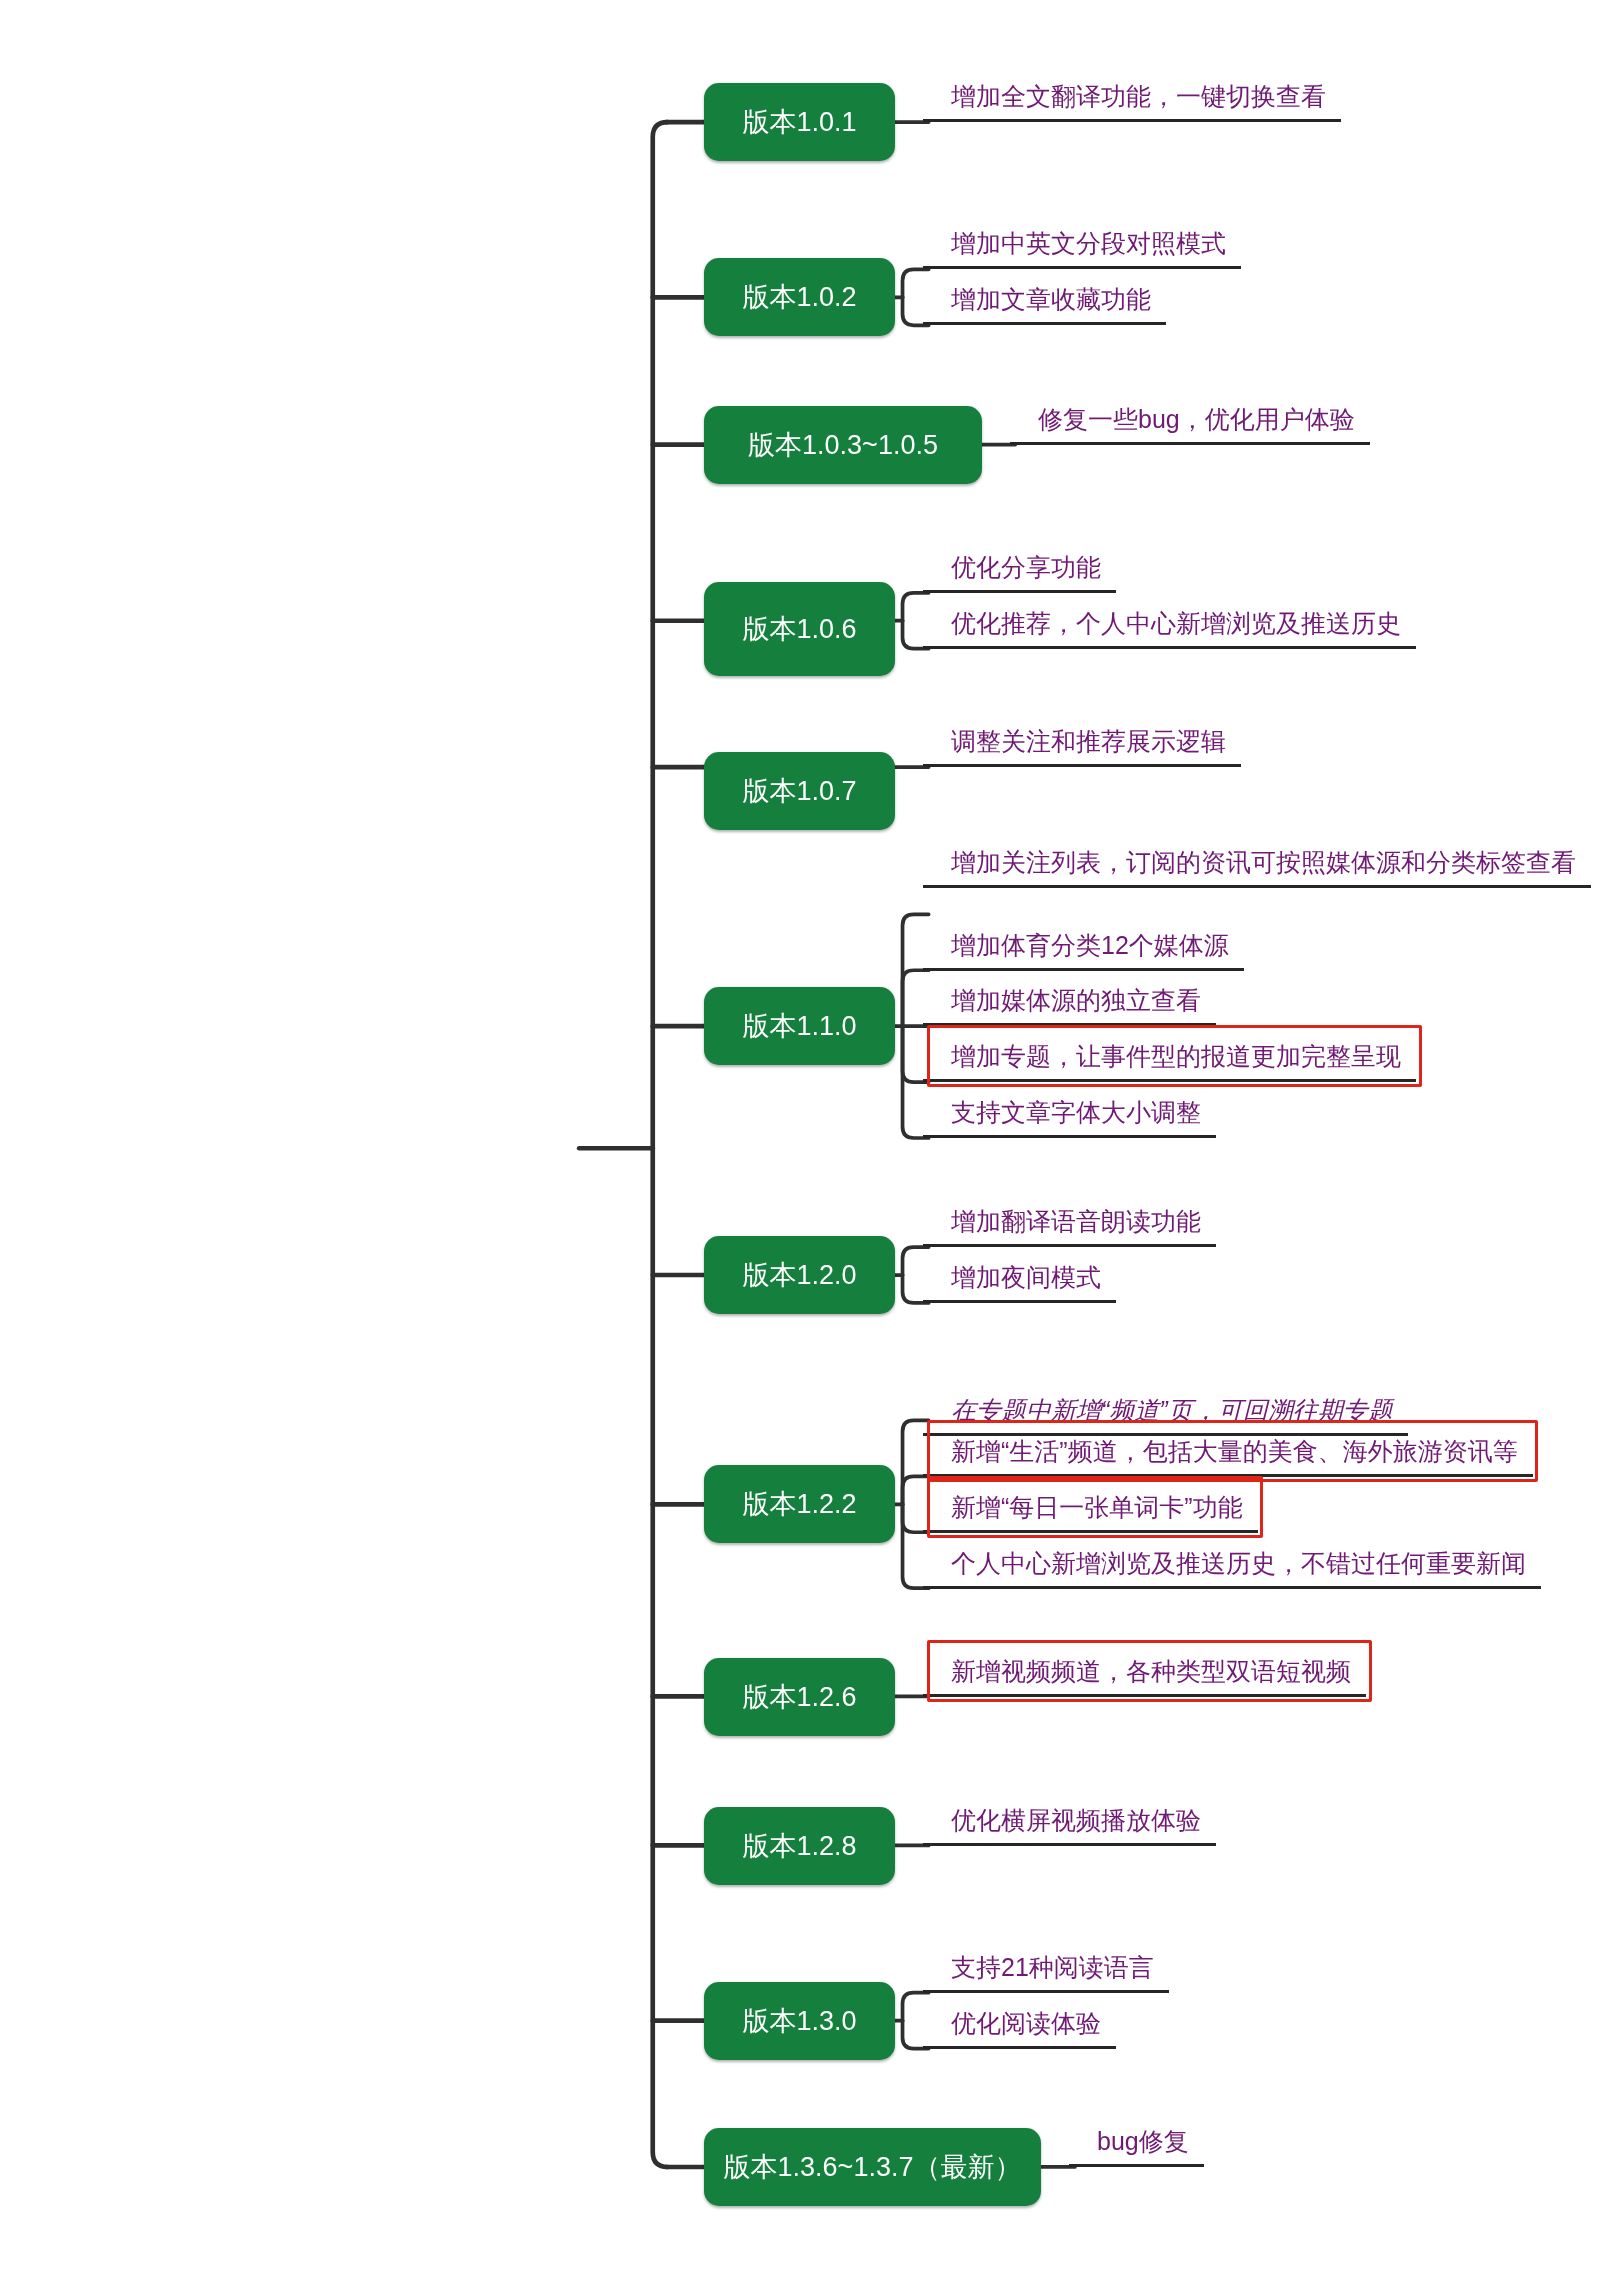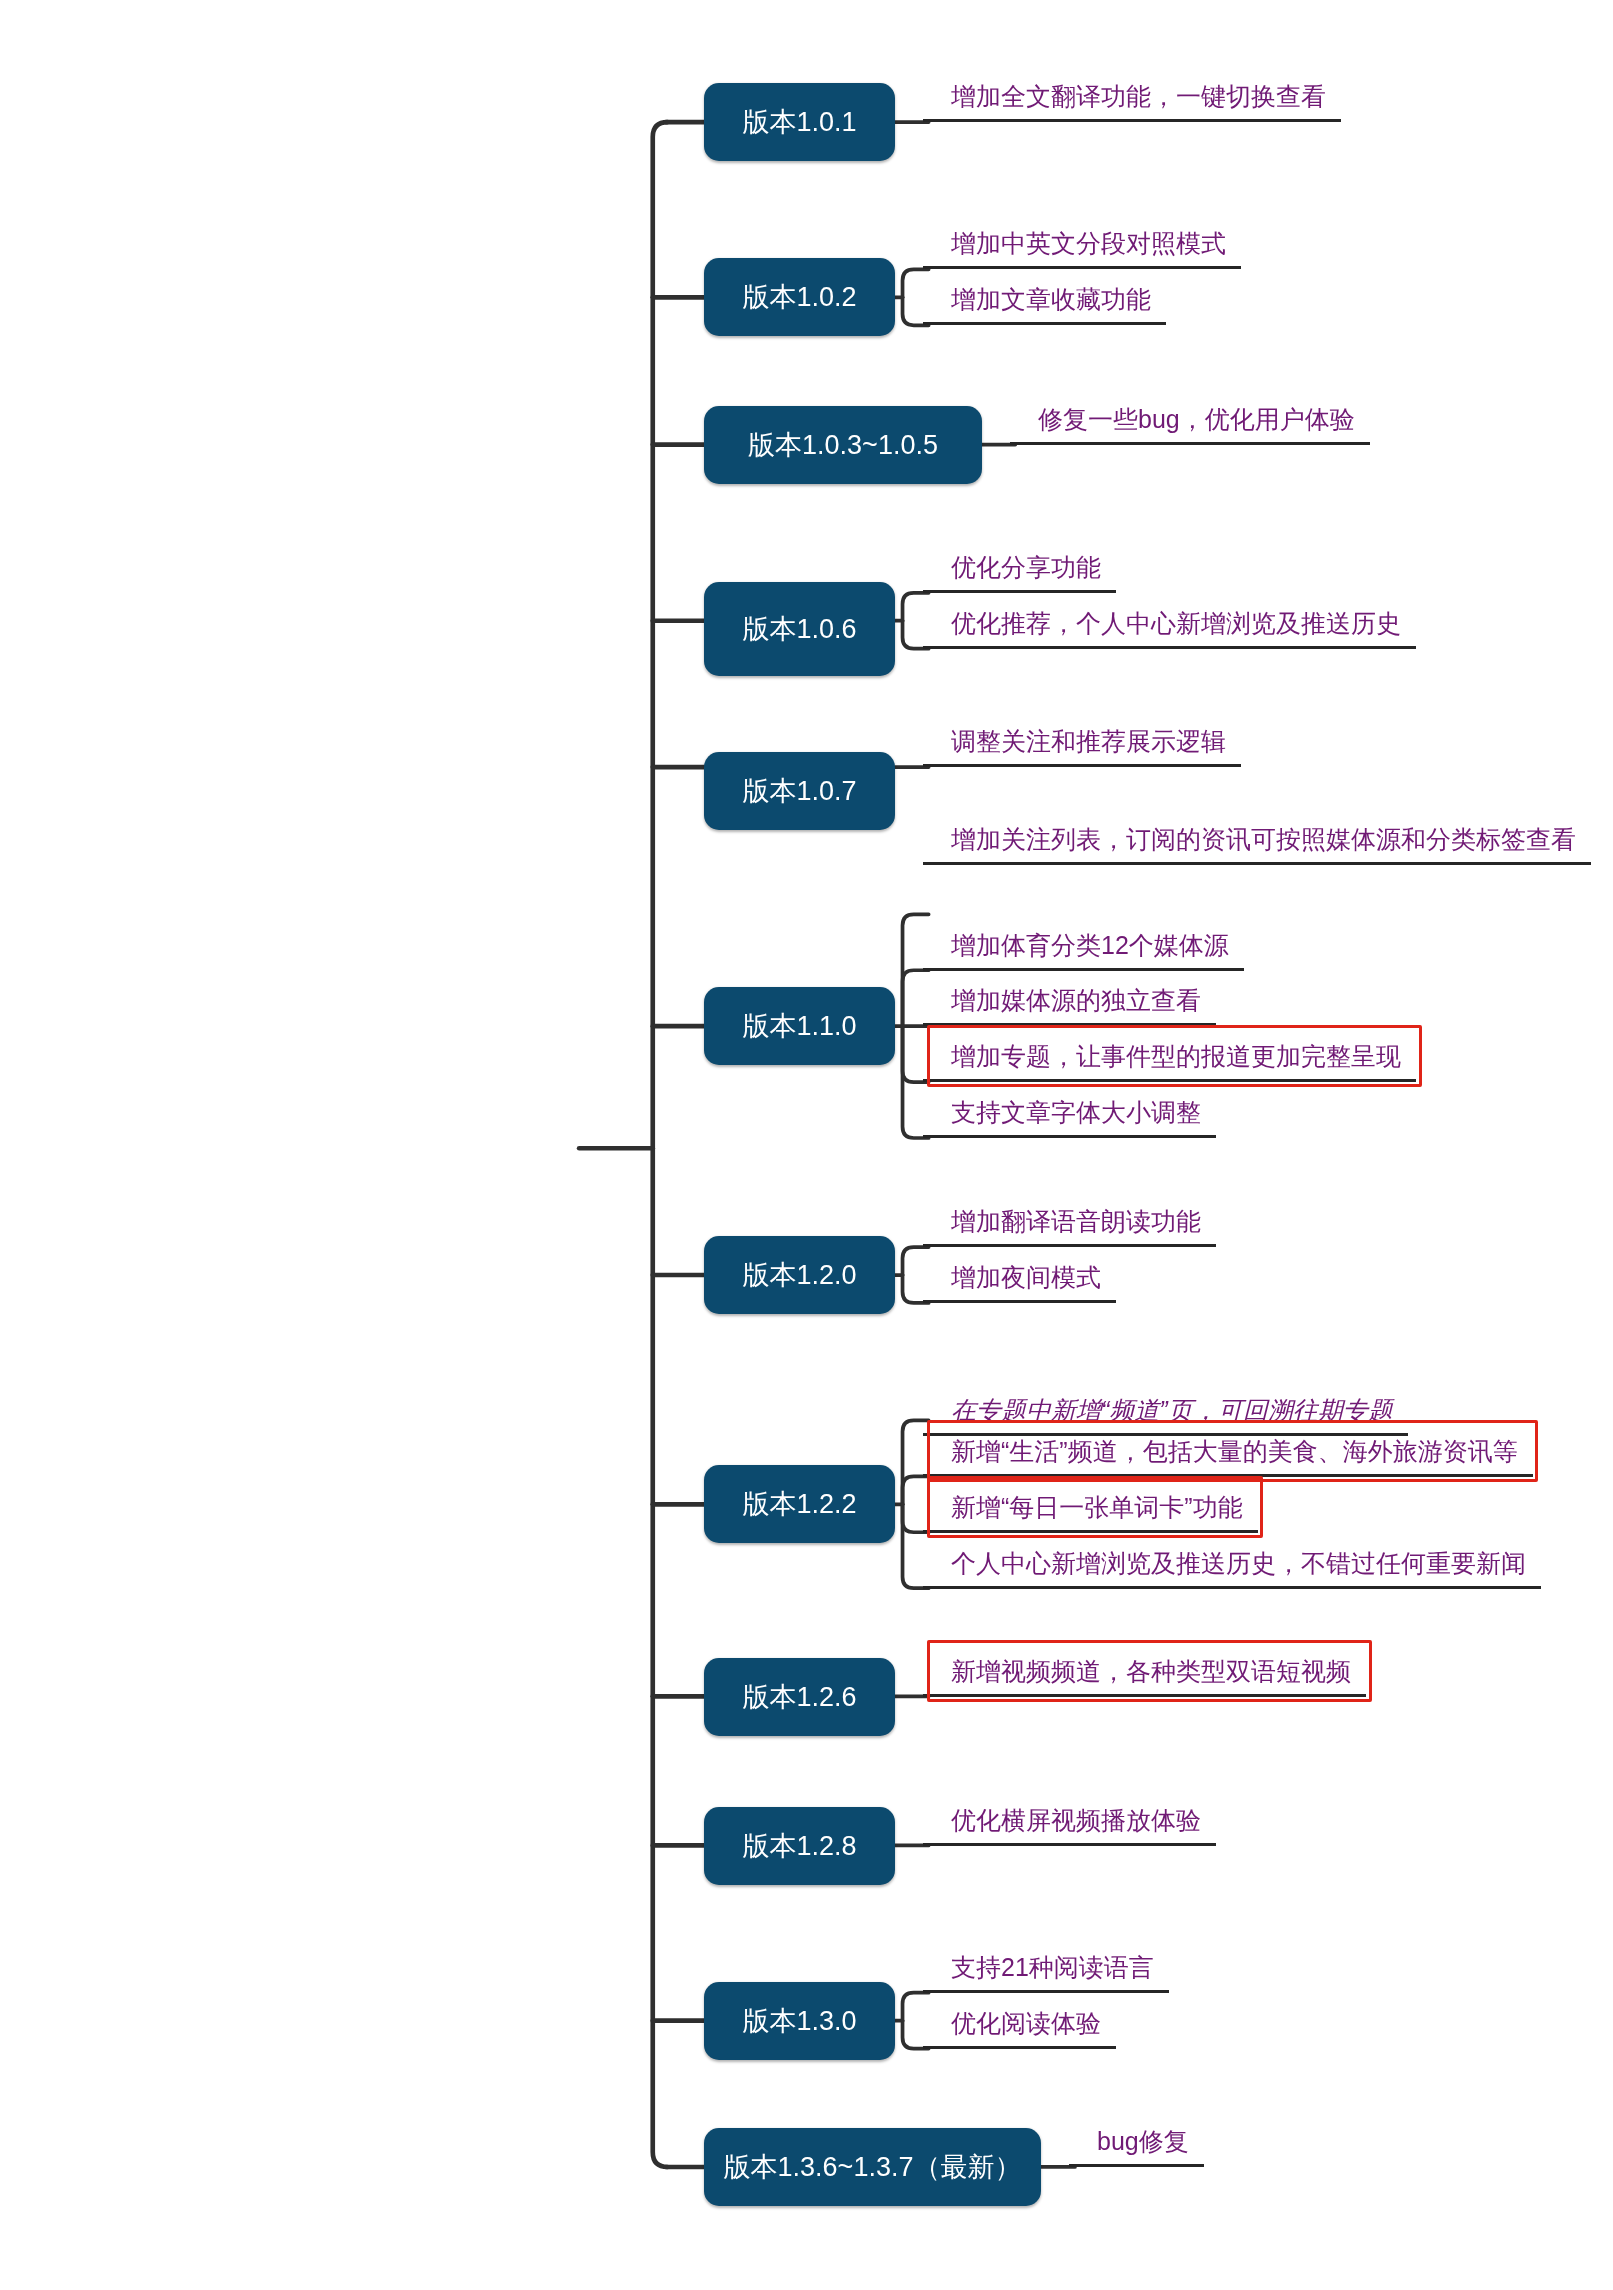--- a/index.html
+++ b/index.html
@@ -2,21 +2,21 @@
 <html style="font-size:15px"><head>
 <meta charset="utf-8">
 <style>
   html,body{margin:0;padding:0;background:#ffffff;}
   .canvas{
     position:relative;width:1614px;height:2290px;background:#ffffff;
     font-family:"Liberation Sans",sans-serif;overflow:hidden;
   }
   svg.wires{position:absolute;left:0;top:0;}
   .node{
-    position:absolute;background:#0c4a6e;color:#ffffff;border-radius:15px;
+    position:absolute;background:#15803d;color:#ffffff;border-radius:15px;
     display:flex;align-items:center;justify-content:center;
     box-shadow:0 1.9px 2.8px rgba(0,0,0,.30);white-space:nowrap;
   }
   .root-node{font-size:43px;font-weight:500;letter-spacing:1.9px;}
   .branch-node{font-size:27px;font-weight:500;}
   .leaf{
     position:absolute;white-space:nowrap;color:#701a75;font-size:25px;
     line-height:32px;padding:0 15px 7px 28px;border-bottom:3.7px solid #262626;
   }
   .leaf.hl::after{
@@ -80,21 +80,21 @@
       <div class="leaf" style="left: 923px; top: 227px;">增加中英文分段对照模式</div>
       <div class="leaf" style="left: 923px; top: 283px;">增加文章收藏功能</div>
       <div class="node branch-node" style="left: 704px; top: 406px; width: 278px; height: 78px;">版本1.0.3~1.0.5</div>
       <div class="leaf" style="left: 1010px; top: 403px;">修复一些bug，优化用户体验</div>
       <div class="node branch-node" style="left: 704px; top: 582px; width: 191px; height: 94px;">版本1.0.6</div>
       <div class="leaf" style="left: 923px; top: 551px;">优化分享功能</div>
       <div class="leaf" style="left: 923px; top: 607px;">优化推荐，个人中心新增浏览及推送历史</div>
       <div class="node branch-node" style="left: 704px; top: 728px; width: 191px; height: 78px; margin-top: 24px;">版本1.0.7</div>
       <div class="leaf" style="left: 923px; top: 725px;">调整关注和推荐展示逻辑</div>
       <div class="node branch-node" style="left: 704px; top: 987px; width: 191px; height: 78px;">版本1.1.0</div>
-      <div class="leaf" style="left: 923px; top: 823px;">增加关注列表，订阅的资讯可按照媒体源和分类标签查看</div>
+      <div class="leaf" style="left: 923px; top: 846px;">增加关注列表，订阅的资讯可按照媒体源和分类标签查看</div>
       <div class="leaf" style="left: 923px; top: 929px;">增加体育分类12个媒体源</div>
       <div class="leaf" style="left: 923px; top: 984px;">增加媒体源的独立查看</div>
       <div class="leaf hl" style="left: 923px; top: 1040px;">增加专题，让事件型的报道更加完整呈现</div>
       <div class="leaf" style="left: 923px; top: 1096px;">支持文章字体大小调整</div>
       <div class="node branch-node" style="left: 704px; top: 1236px; width: 191px; height: 78px;">版本1.2.0</div>
       <div class="leaf" style="left: 923px; top: 1205px;">增加翻译语音朗读功能</div>
       <div class="leaf" style="left: 923px; top: 1261px;">增加夜间模式</div>
       <div class="node branch-node" style="left: 704px; top: 1465px; width: 191px; height: 78px;">版本1.2.2</div>
       <div class="leaf" style="left: 923px; top: 1394px; font-style: italic;">在专题中新增“频道”页，可回溯往期专题</div>
       <div class="leaf hl" style="left: 923px; top: 1435px;">新增“生活”频道，包括大量的美食、海外旅游资讯等</div>

